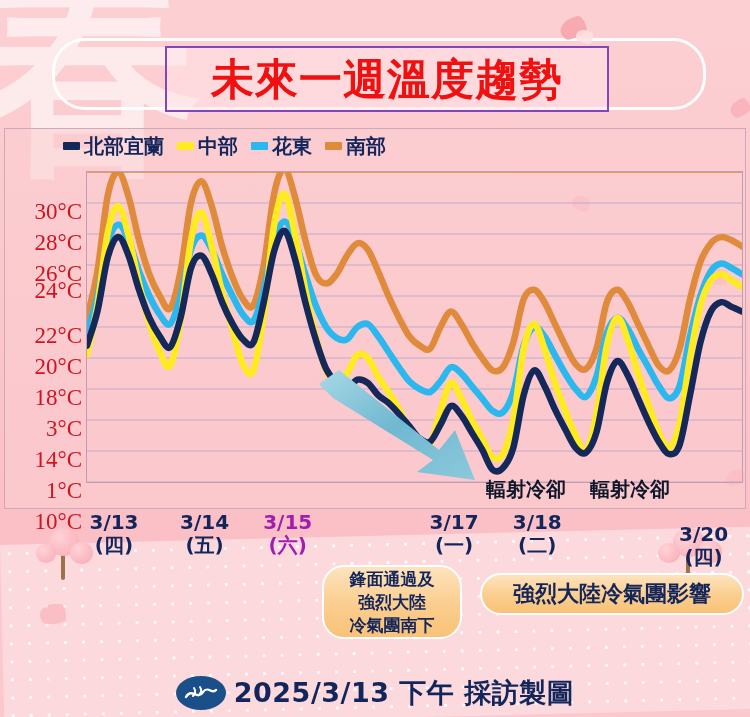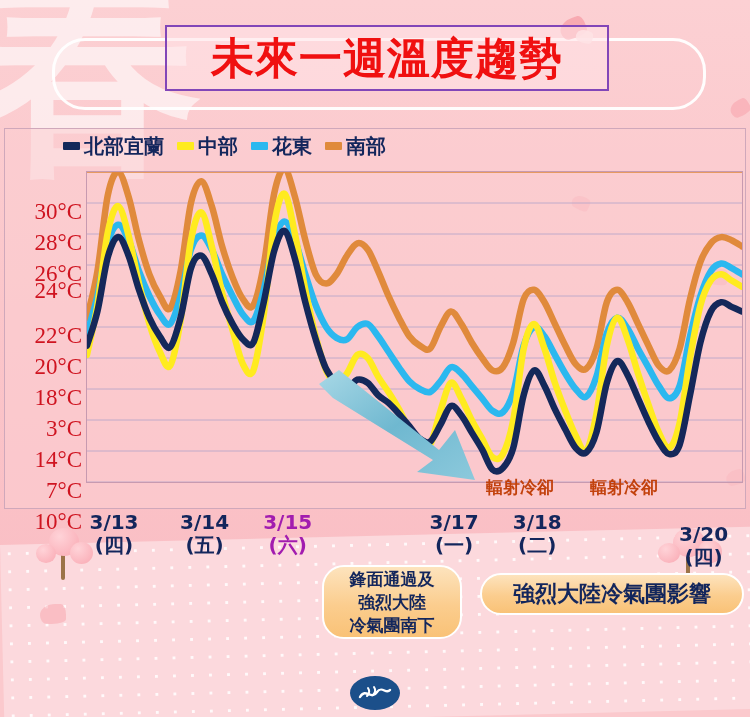--- a/index.html
+++ b/index.html
@@ -28,21 +28,21 @@
     border:3px solid #ffffff;border-radius:33px;opacity:.95;}
   .petal{position:absolute;background:#f7a3ab;border-radius:60% 20% 55% 25%/55% 55% 25% 45%;opacity:.85;}
   .petal.light{background:#fde2e4;}
   
   .tree{position:absolute;}
   .tree .trunk{position:absolute;background:#9c7348;border-radius:2px;}
   .tree .blob{position:absolute;border-radius:50%;
     background:radial-gradient(circle at 35% 30%, #ffd3d8, #f9a8b2);}
   
   #title-box{
-    position:absolute;left:165px;top:25px;width:440px;height:62px;z-index:3;
+    position:absolute;left:165px;top:46px;width:440px;height:62px;z-index:3;
     border:2px solid #8246b8;background:rgba(255,228,231,.55);
     display:flex;align-items:center;justify-content:center;}
   #title-text{
     font-family:"DejaVu Sans","Liberation Sans",sans-serif;
     font-size:43px;font-weight:700;color:#f01010;letter-spacing:1px;
     line-height:1;white-space:nowrap;}
   
   #chart-panel{
     position:absolute;left:4px;top:128px;width:742px;height:381px;z-index:2;
     background:rgba(252,205,209,.55);border:1px solid #cfa8bb;box-sizing:border-box;}
@@ -58,21 +58,21 @@
     border:1px solid #c79ab0;box-sizing:border-box;}
   #plot svg{display:block;}
   
   #xaxis{position:absolute;left:4px;top:511px;width:742px;height:52px;z-index:3;}
   .xtick{position:absolute;text-align:center;width:80px;
     font-family:"DejaVu Sans","Liberation Sans",sans-serif;
     font-size:20px;font-weight:700;line-height:23px;color:#13265c;}
   .xtick.weekend{color:#a21caf;}
   
   .cool-label{
-    position:absolute;z-index:4;font-size:17px;font-weight:700;color:#c2410c;
+    position:absolute;z-index:4;font-size:20px;font-weight:700;color:#0f172a;
     font-family:"DejaVu Sans","Liberation Sans",sans-serif;white-space:nowrap;}
   
   .callout{
     position:absolute;z-index:4;border-radius:26px;
     background:linear-gradient(180deg,#fde3bd 0%,#fbcd8e 55%,#f9c277 100%);
     border:2px solid #ffffff;
     display:flex;align-items:center;justify-content:center;text-align:center;
     font-family:"DejaVu Sans","Liberation Sans",sans-serif;
     font-weight:700;color:#13265c;box-sizing:border-box;}
   #callout-1{left:322px;top:565px;width:140px;height:74px;font-size:17px;line-height:23px;border-radius:22px;}
@@ -148,21 +148,21 @@
   <div id="yaxis">
       <span class="ytick" style="top: 30px;">30°C</span>
       <span class="ytick" style="top: 61px;">28°C</span>
       <span class="ytick" style="top: 92px;">26°C</span>
       <span class="ytick" style="top: 109px;">24°C</span>
       <span class="ytick" style="top: 154px;">22°C</span>
       <span class="ytick" style="top: 185px;">20°C</span>
       <span class="ytick" style="top: 216px;">18°C</span>
       <span class="ytick" style="top: 247px;">3°C</span>
       <span class="ytick" style="top: 278px;">14°C</span>
-      <span class="ytick" style="top: 309px;">7°C</span>
+      <span class="ytick" style="top: 309px;">1°C</span>
       <span class="ytick" style="top: 340px;">10°C</span>
     </div>
 
   <div id="plot">
     <svg id="plot-svg" width="655" height="310" viewBox="0 0 655 310">
       <defs>
         <linearGradient id="arrowGrad" x1="0" y1="0" x2="1" y2="1">
           <stop offset="0%" stop-color="#a8d8e6"></stop>
           <stop offset="50%" stop-color="#6fb8d0"></stop>
           <stop offset="100%" stop-color="#8cc9dc"></stop>
@@ -236,13 +236,14 @@
 </div>
 
 <div id="footer">
   <span id="logo">
     <svg width="34" height="20" viewBox="0 0 34 20">
       <path d="M2 14 C8 4, 13 18, 19 9 C24 2, 28 12, 32 7" stroke="#ffffff" stroke-width="2.4" fill="none" stroke-linecap="round"></path>
       <path d="M10 5 C12 8, 11 11, 9 13" stroke="#ffffff" stroke-width="2" fill="none" stroke-linecap="round"></path>
       <path d="M16 4 C18 7, 17 10, 15 12" stroke="#ffffff" stroke-width="2" fill="none" stroke-linecap="round"></path>
     </svg>
   </span>
+  <span id="footer-text">2025/3/13 下午 採訪製圖</span>
 </div>
 
 </body></html>

